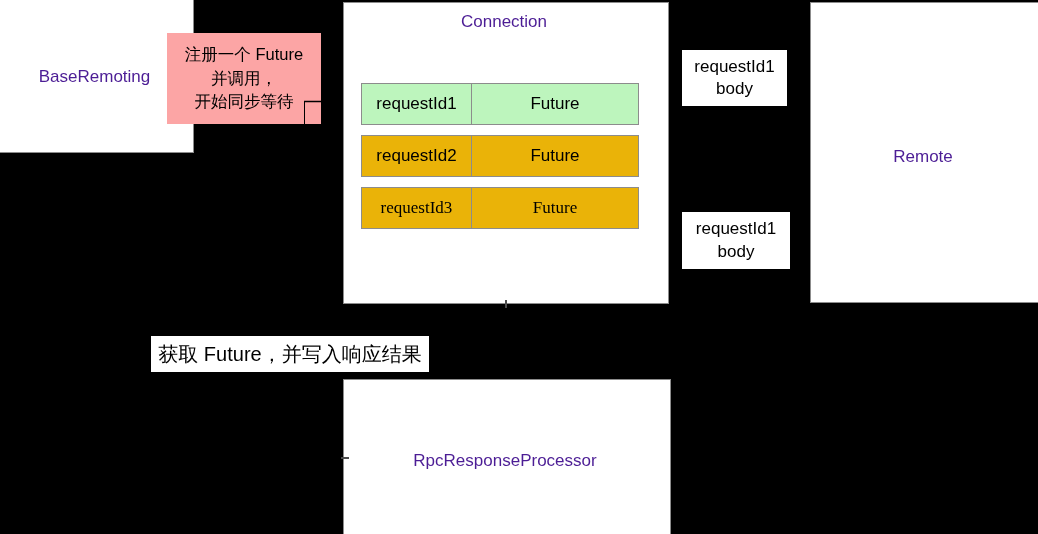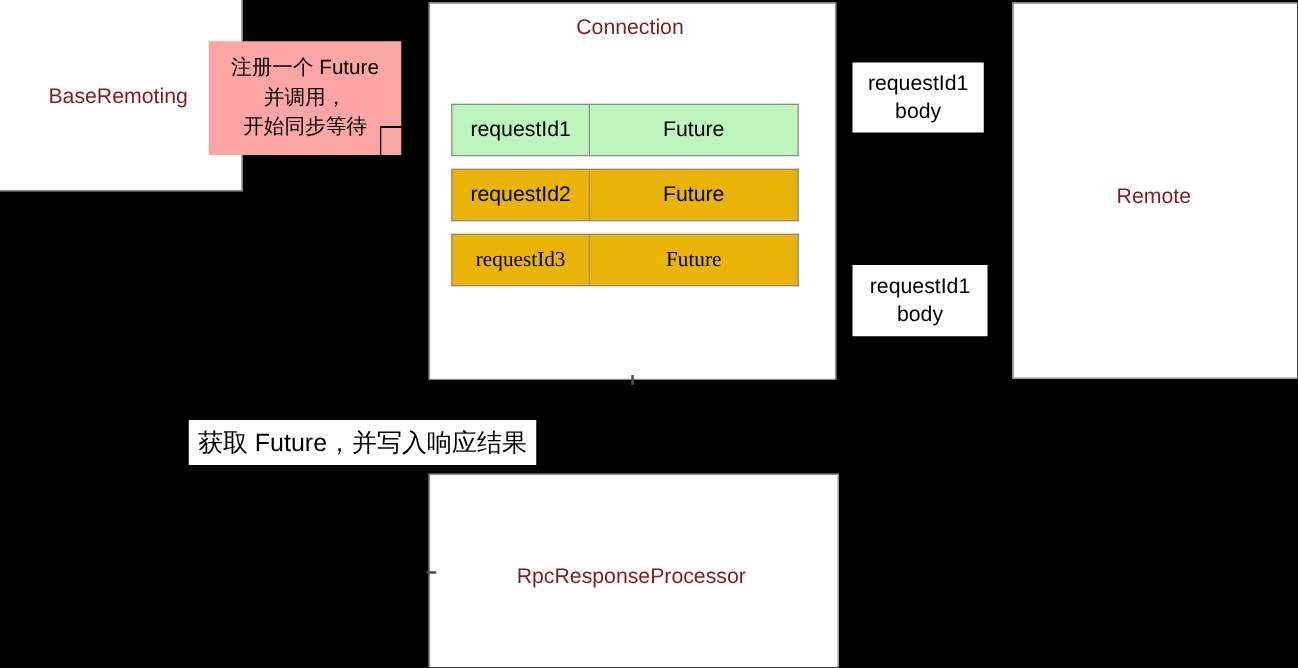--- a/index.html
+++ b/index.html
@@ -25,21 +25,21 @@
     box-sizing: border-box;
     color: #000000;
   }
   .node-label {
     position: absolute;
     left: 0;
     right: 4px;
     text-align: center;
     font-size: 17px;
     line-height: 1.25;
-    color: #7f1d1d;
+    color: #4c1d95;
     white-space: pre;
   }
   
   #base-remoting {
     left: 0px;
     top: 0px;
     width: 194px;
     height: 153px;
     border-left: none;
     border-top: none;

